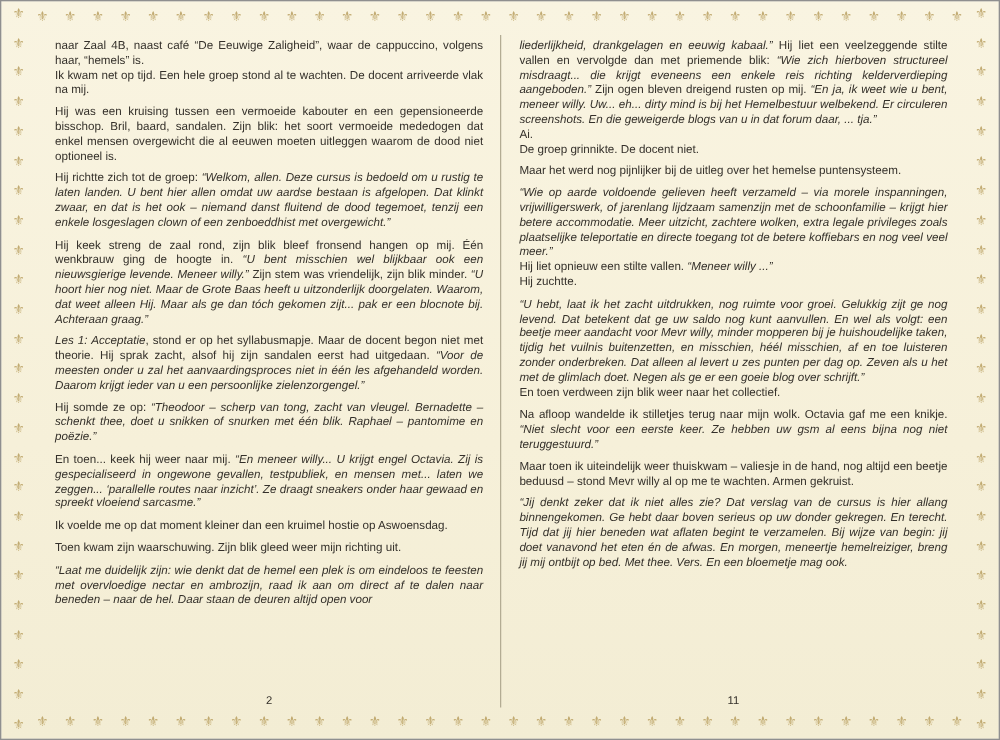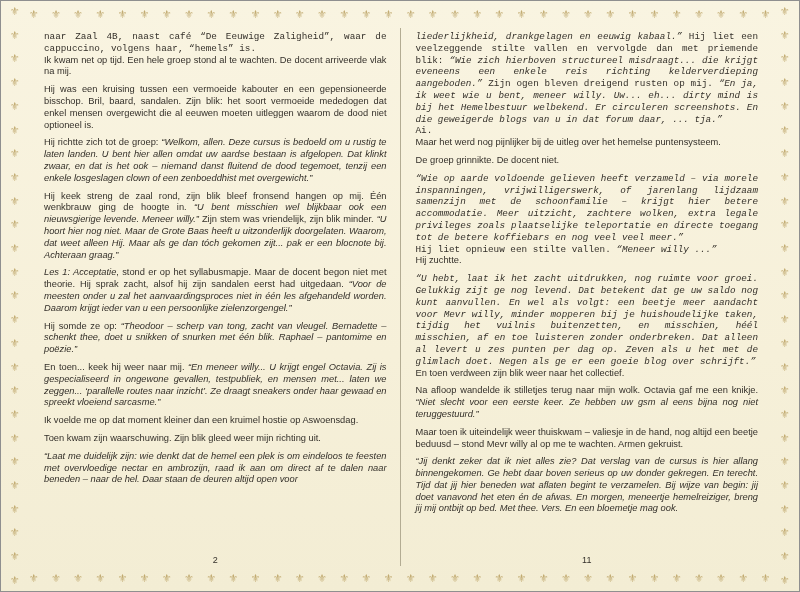--- a/index.html
+++ b/index.html
@@ -17,21 +17,21 @@
   .orn-strip.bottom{bottom:4px;}
   .orn-strip.v{top:5px;bottom:5px;width:18px;flex-direction:column;}
   .orn-strip.left{left:5px;}
   .orn-strip.right{right:5px;}
   .orn{opacity:.8;}
   .content{position:absolute;left:28px;right:28px;top:24px;bottom:22px;display:flex;}
   .page{flex:1;display:flex;flex-direction:column;padding:6px 13px 2px 15px;
     font-size:9.3px;line-height:1.27;text-align:justify;}
   .divider{width:1px;background:#b3ac93;margin:3px 0;}
   .para{margin:0 0 6px;}
-  .para.tight{margin-bottom:0;font-family:Liberation Mono, monospace;}
+  .para.tight{margin-bottom:0;}
   .it{font-style:italic;}
   .pagenum{margin-top:auto;text-align:center;font-size:9px;padding:5px 0 1px;}
 </style>
 </head>
 <body>
 
 <div class="sheet">
   <div class="orn-strip h top">
       <span class="orn" style="color: rgb(181, 154, 88);">⚜</span>
       <span class="orn" style="color: rgb(181, 154, 88);">⚜</span>
@@ -174,22 +174,22 @@
           <p class="para"><span>Toen kwam zijn waarschuwing. Zijn blik gleed weer mijn richting uit.</span></p>
           <p class="para"><span class="it">“Laat me duidelijk zijn: wie denkt dat de hemel een plek is om eindeloos te feesten met overvloedige nectar en ambrozijn, raad ik aan om direct af te dalen naar beneden – naar de hel. Daar staan de deuren altijd open voor</span></p>
         </div>
       <div class="pagenum">2</div>
     </div>
     <div class="divider"></div>
     <div class="page">
       <div>
           <p class="para tight"><span class="it">liederlijkheid, drankgelagen en eeuwig kabaal.”</span><span> Hij liet een veelzeggende stilte vallen en vervolgde dan met priemende blik: </span><span class="it">“Wie zich hierboven structureel misdraagt... die krijgt eveneens een enkele reis richting kelderverdieping aangeboden.”</span><span> Zijn ogen bleven dreigend rusten op mij. </span><span class="it">“En ja, ik weet wie u bent, meneer willy. Uw... eh... dirty mind is bij het Hemelbestuur welbekend. Er circuleren screenshots. En die geweigerde blogs van u in dat forum daar, ... tja.”</span></p>
           <p class="para tight"><span>Ai.</span></p>
+          <p class="para"><span>De groep grinnikte. De docent niet.</span></p>
           <p class="para"><span>Maar het werd nog pijnlijker bij de uitleg over het hemelse puntensysteem.</span></p>
-          <p class="para"><span>De groep grinnikte. De docent niet.</span></p>
           <p class="para tight"><span class="it">“Wie op aarde voldoende gelieven heeft verzameld – via morele inspanningen, vrijwilligerswerk, of jarenlang lijdzaam samenzijn met de schoonfamilie – krijgt hier betere accommodatie. Meer uitzicht, zachtere wolken, extra legale privileges zoals plaatselijke teleportatie en directe toegang tot de betere koffiebars en nog veel veel meer.”</span></p>
           <p class="para tight"><span>Hij liet opnieuw een stilte vallen. </span><span class="it">“Meneer willy ...”</span></p>
           <p class="para"><span>Hij zuchtte.</span></p>
           <p class="para tight"><span class="it">“U hebt, laat ik het zacht uitdrukken, nog ruimte voor groei. Gelukkig zijt ge nog levend. Dat betekent dat ge uw saldo nog kunt aanvullen. En wel als volgt: een beetje meer aandacht voor Mevr willy, minder mopperen bij je huishoudelijke taken, tijdig het vuilnis buitenzetten, en misschien, héél misschien, af en toe luisteren zonder onderbreken. Dat alleen al levert u zes punten per dag op. Zeven als u het met de glimlach doet. Negen als ge er een goeie blog over schrijft.”</span></p>
           <p class="para"><span>En toen verdween zijn blik weer naar het collectief.</span></p>
           <p class="para"><span>Na afloop wandelde ik stilletjes terug naar mijn wolk. Octavia gaf me een knikje. </span><span class="it">“Niet slecht voor een eerste keer. Ze hebben uw gsm al eens bijna nog niet teruggestuurd.”</span></p>
           <p class="para"><span>Maar toen ik uiteindelijk weer thuiskwam – valiesje in de hand, nog altijd een beetje beduusd – stond Mevr willy al op me te wachten. Armen gekruist.</span></p>
           <p class="para"><span class="it">“Jij denkt zeker dat ik niet alles zie? Dat verslag van de cursus is hier allang binnengekomen. Ge hebt daar boven serieus op uw donder gekregen. En terecht. Tijd dat jij hier beneden wat aflaten begint te verzamelen. Bij wijze van begin: jij doet vanavond het eten én de afwas. En morgen, meneertje hemelreiziger, breng jij mij ontbijt op bed. Met thee. Vers. En een bloemetje mag ook.</span></p>
         </div>
       <div class="pagenum">11</div>

